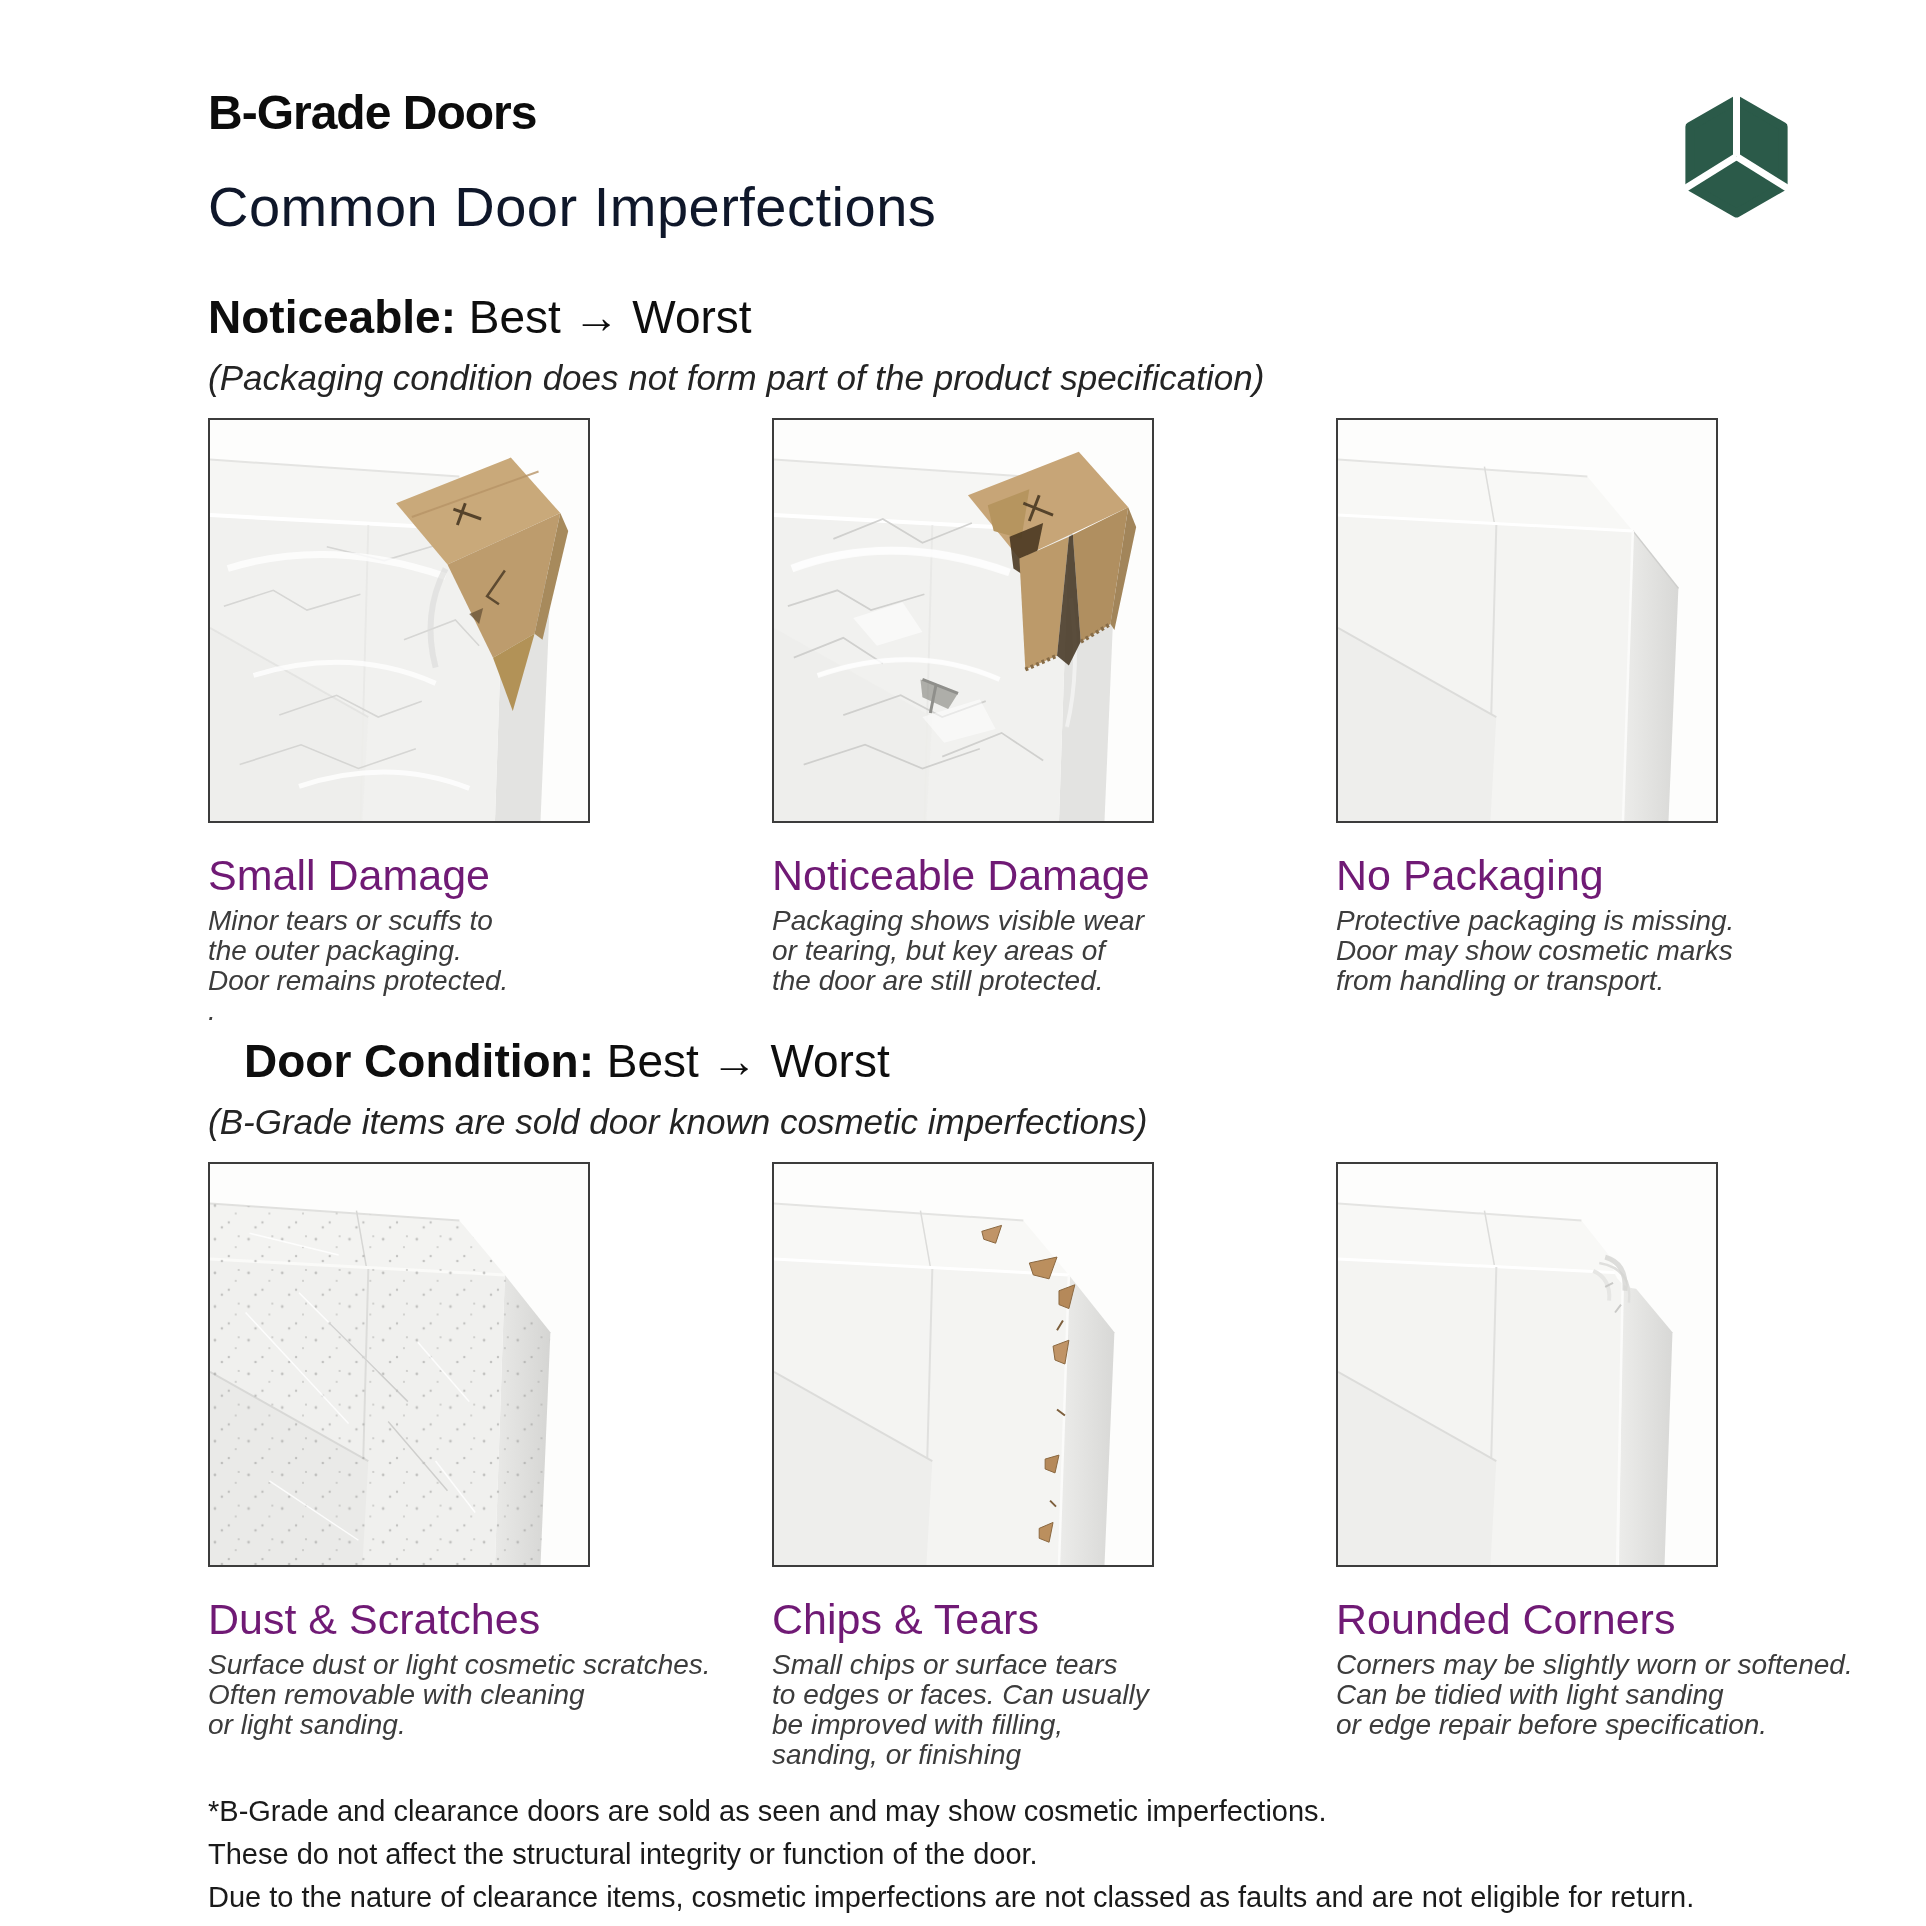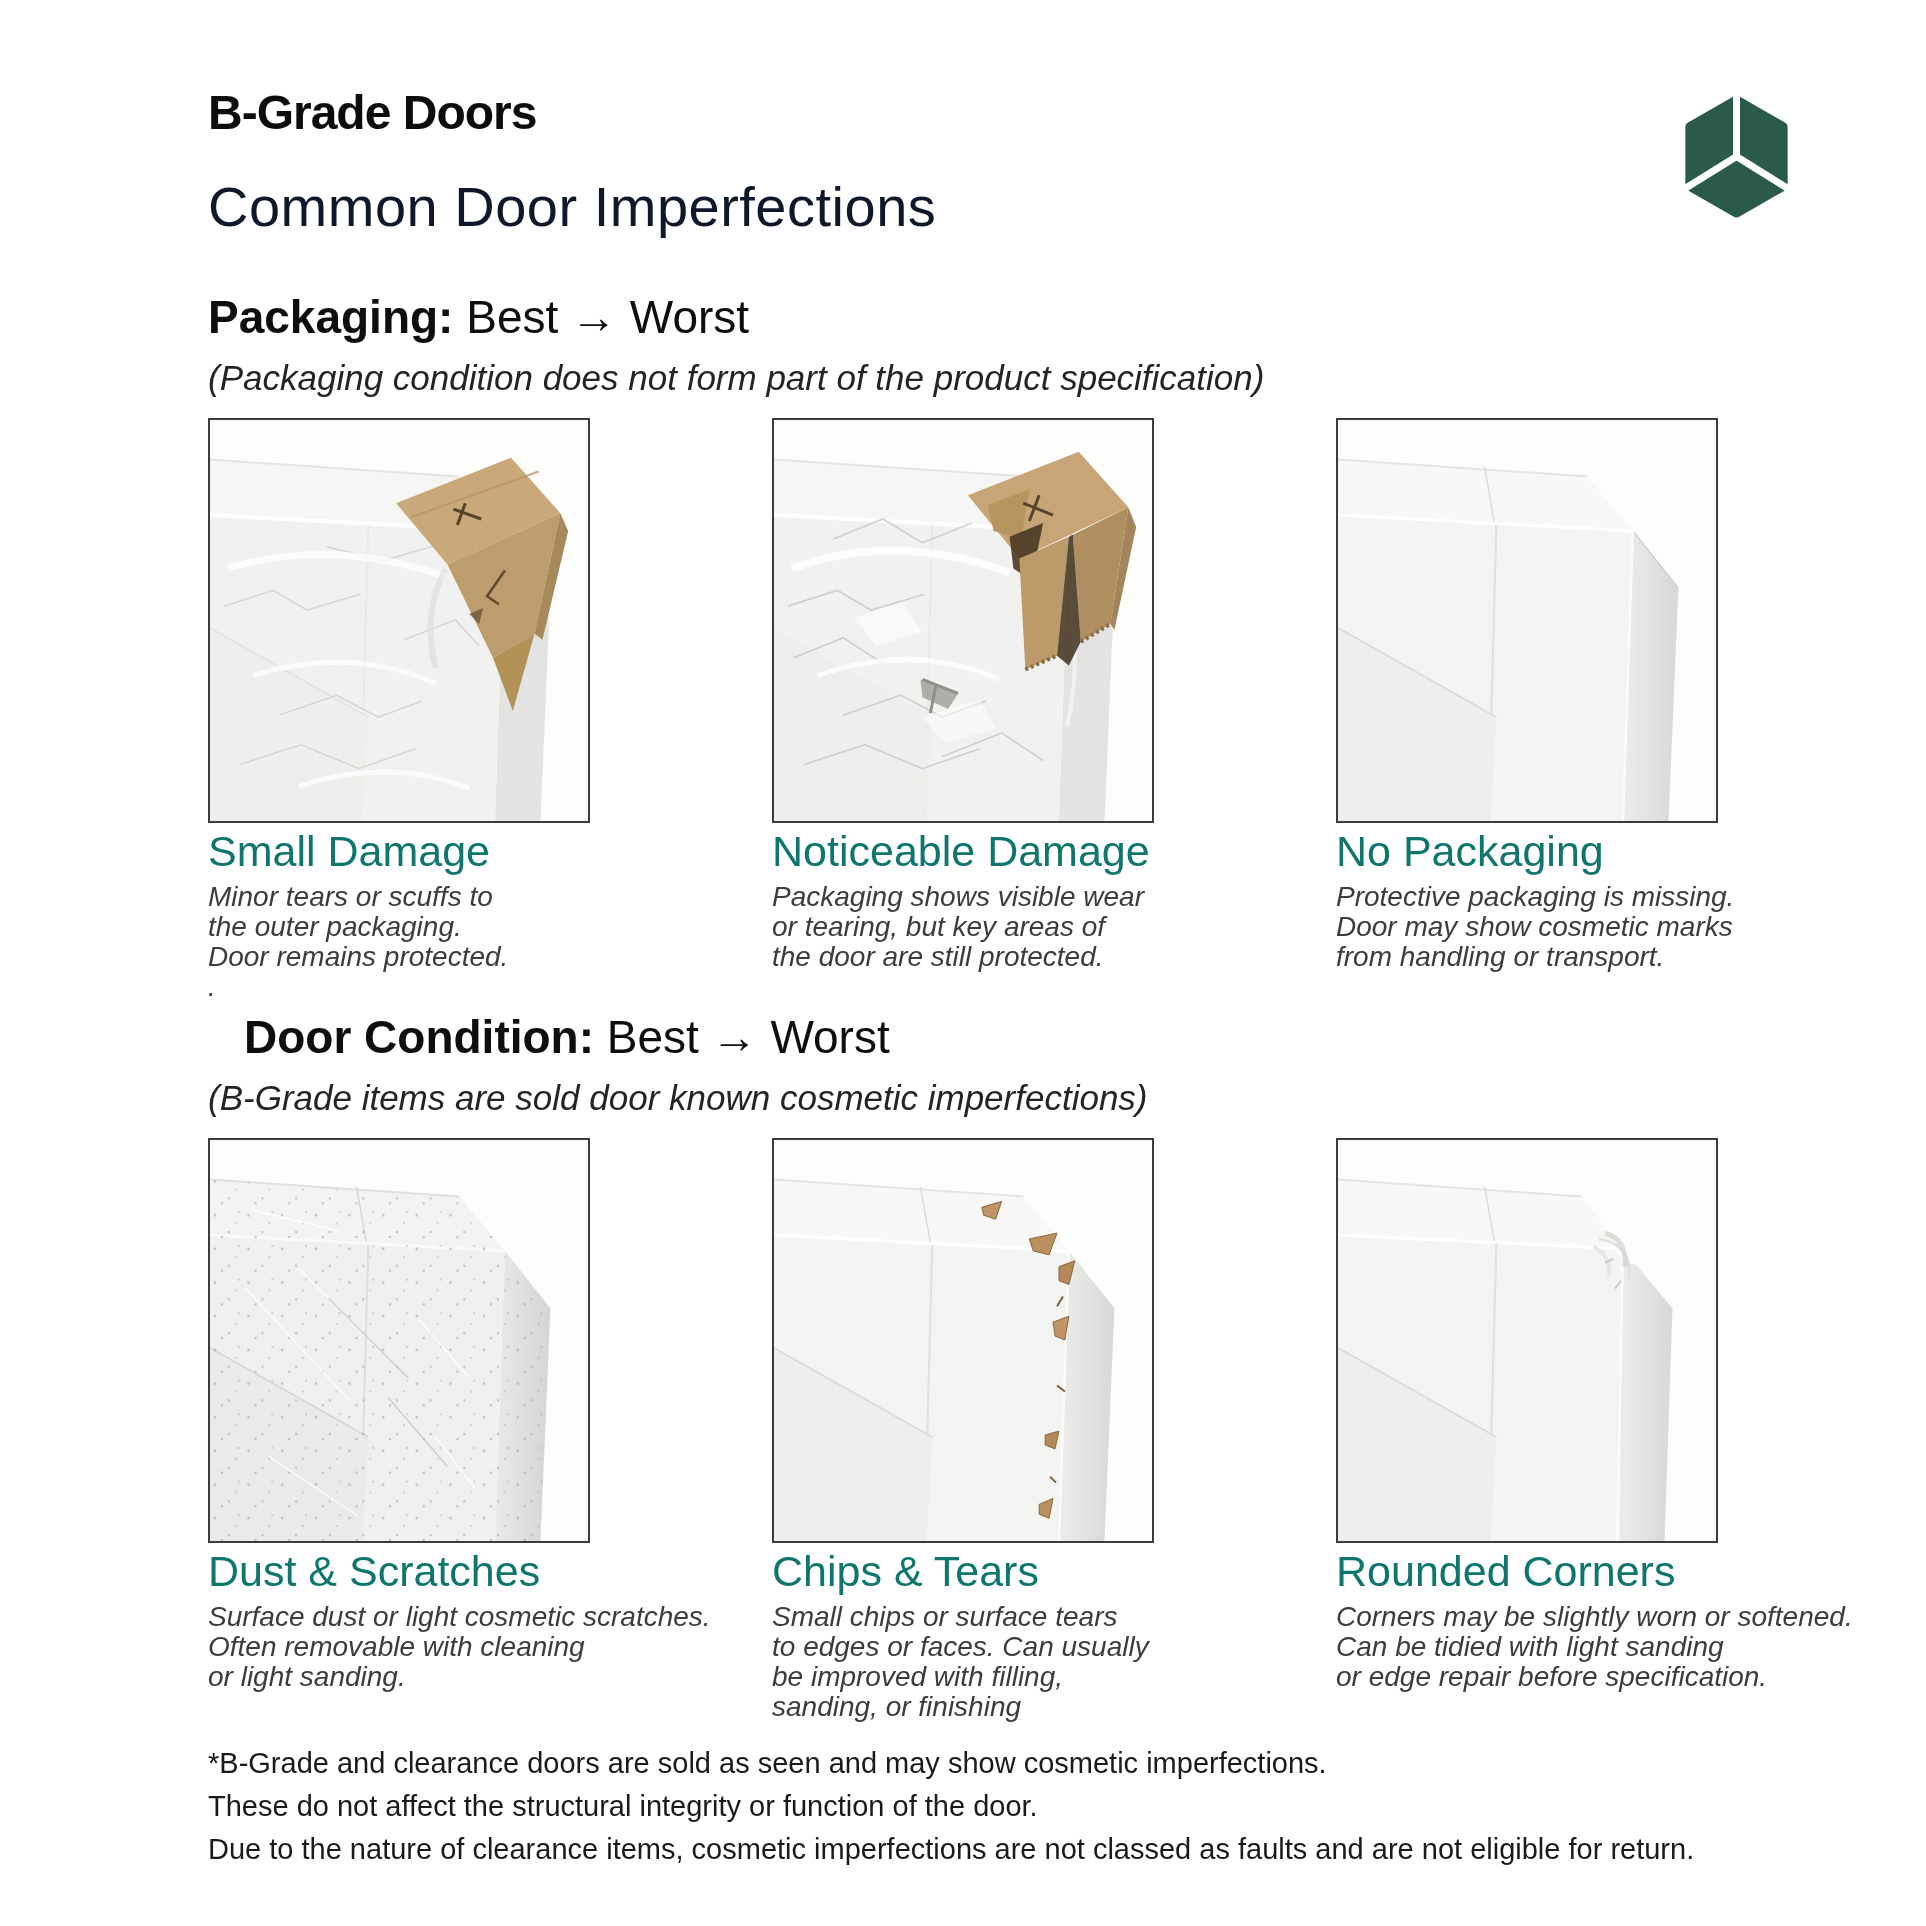--- a/index.html
+++ b/index.html
@@ -13,21 +13,21 @@
   .title { font-size:48px; font-weight:700; letter-spacing:-1px; color:#0c0c0c; }
   .subtitle { margin-top:34px; font-size:56px; font-weight:500; color:#0f172a; letter-spacing:0.5px; }
   .sec-heading { margin-top:51px; font-size:46px; color:#0e0e0e; font-weight:500; }
   .sec-heading .hb { font-weight:800; }
   .sec-heading.second { margin-top:8px;margin-left:36px; }
   .sec-note { margin-top:14px; font-size:35px; font-style:italic; color:#242424; font-weight:400; }
   .grid { margin-top:20px; display:flex; gap:182px; }
   .card { width:382px; flex:0 0 auto; }
   .photo { width:382px; height:405px; border:2px solid #3c3c3c; background:#fff; }
   .photo svg { display:block; width:100%; height:100%; }
-  .card-title { margin-top:4px; font-size:43px; font-weight:500; color:#0f766e; white-space:nowrap; }
+  .card-title { margin-top:28px; font-size:43px; font-weight:500; color:#701a75; white-space:nowrap; }
   .card-desc { margin-top:6px; font-size:28px; font-style:italic; color:#3c3c3c; line-height:30px; white-space:nowrap; }
   .footer { margin-top:20px; font-size:29px; line-height:43px; color:#1a1a1a; }
 </style>
 </head>
 <body>
 
 <div class="page">
 
   <div class="logo">
     <svg viewBox="0 0 132 132">
@@ -38,21 +38,21 @@
         <line x1="66" y1="66" x2="119" y2="99"></line>
       </g>
     </svg>
   </div>
 
   <h1 class="title">B-Grade Doors</h1>
   <div class="subtitle">Common Door Imperfections</div>
 
   <section>
     <h2 class="sec-heading">
-      <span class="hb">Packaging:</span>
+      <span class="hb">Noticeable:</span>
       <span class="hr">Best → Worst</span>
     </h2>
     <div class="sec-note">(Packaging condition does not form part of the product specification)</div>
 
     <div class="grid">
 
       <figure class="card">
         <div class="photo">
           <svg viewBox="0 0 382 405" preserveAspectRatio="none">
             <rect width="382" height="405" fill="#fdfdfc"></rect>

